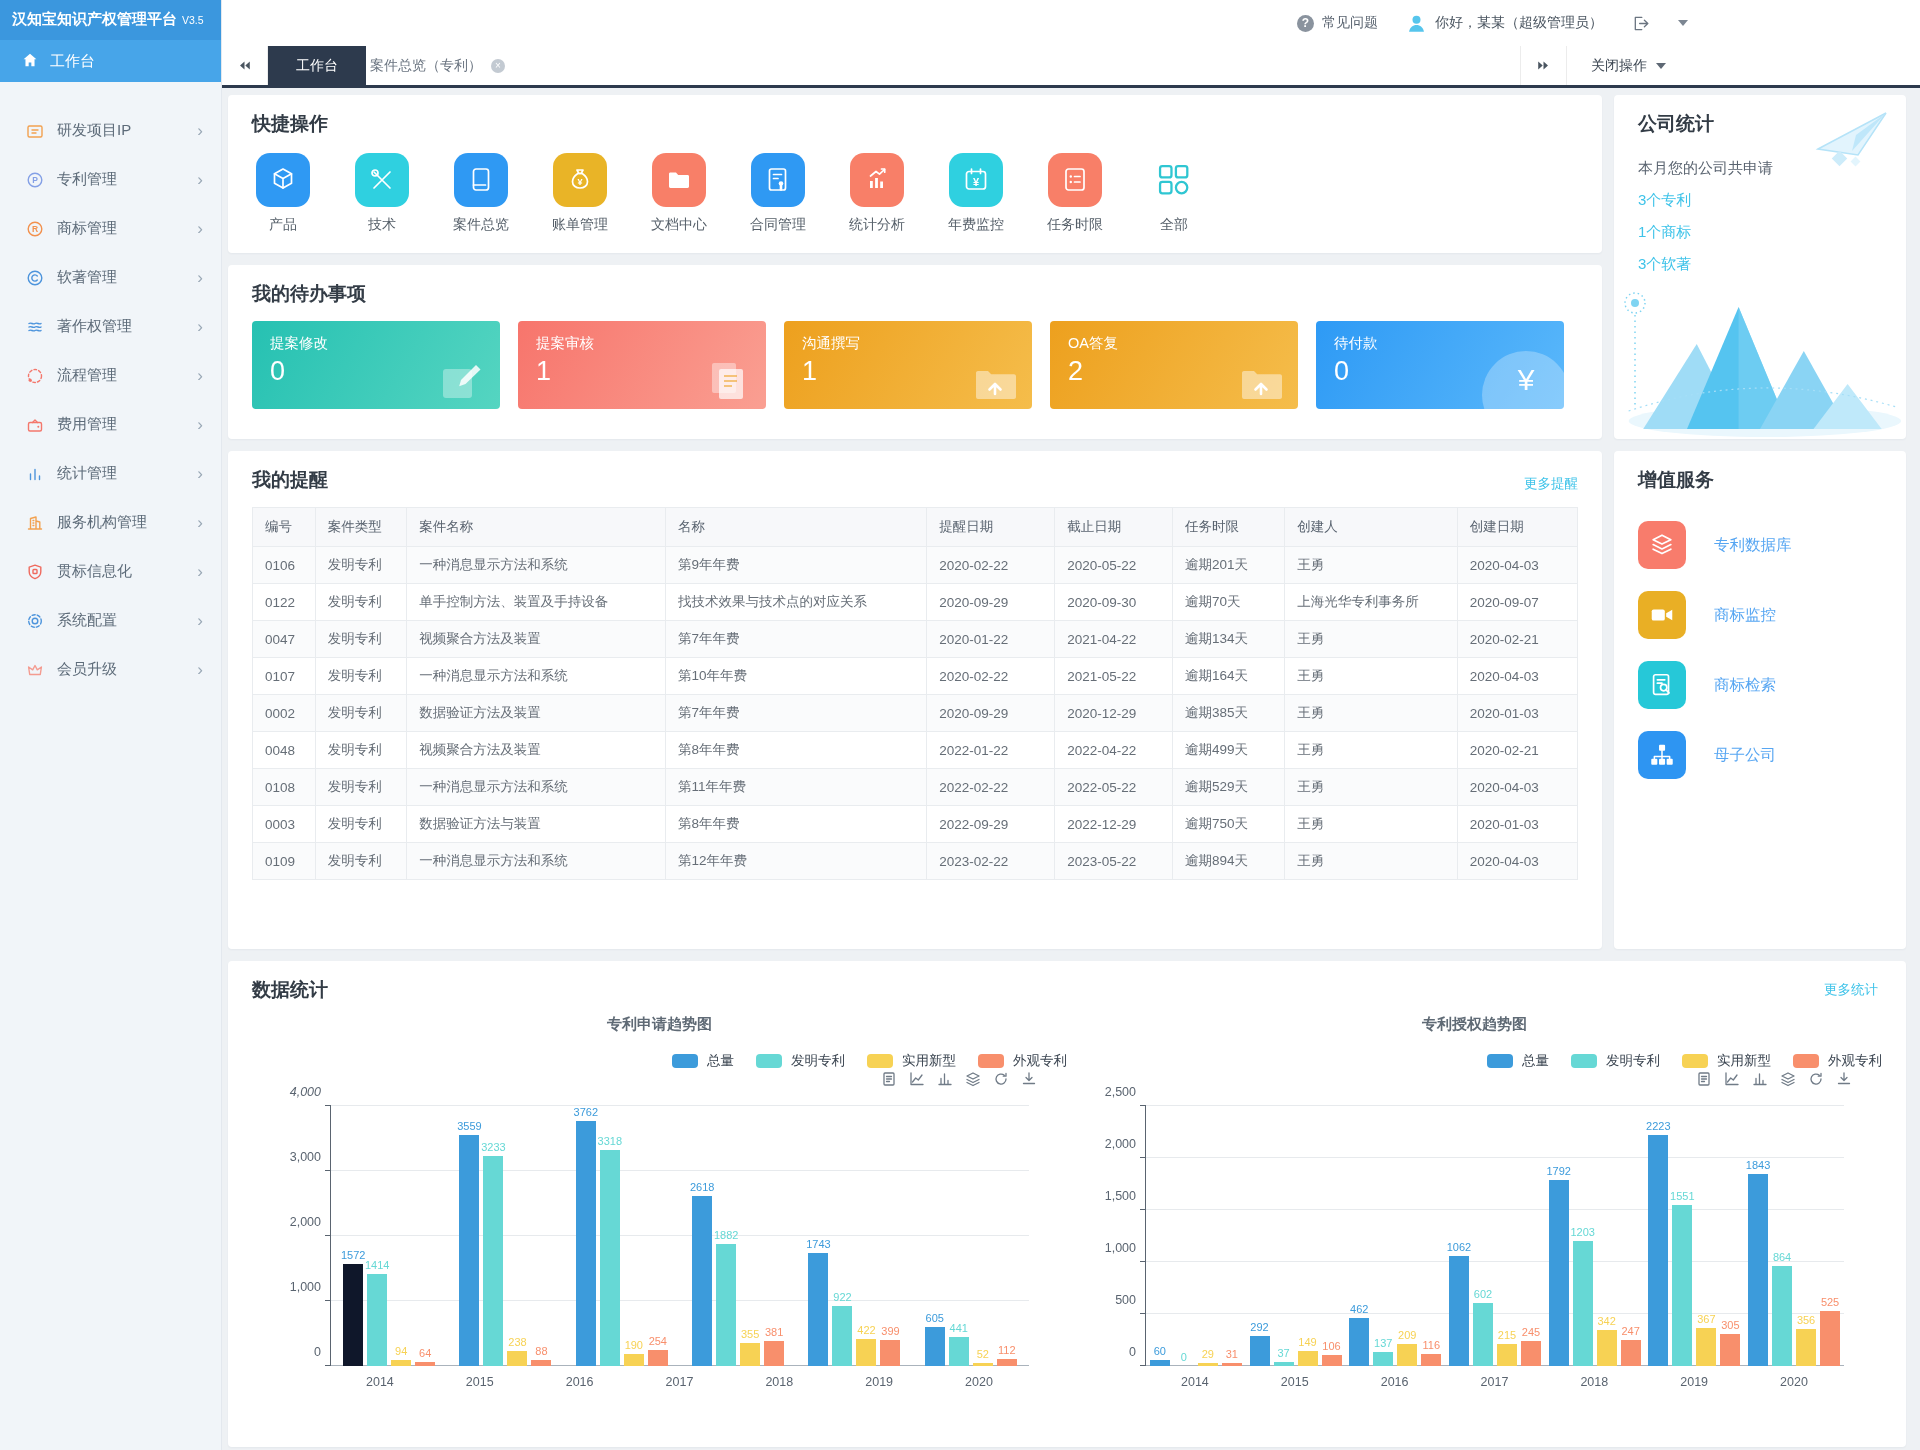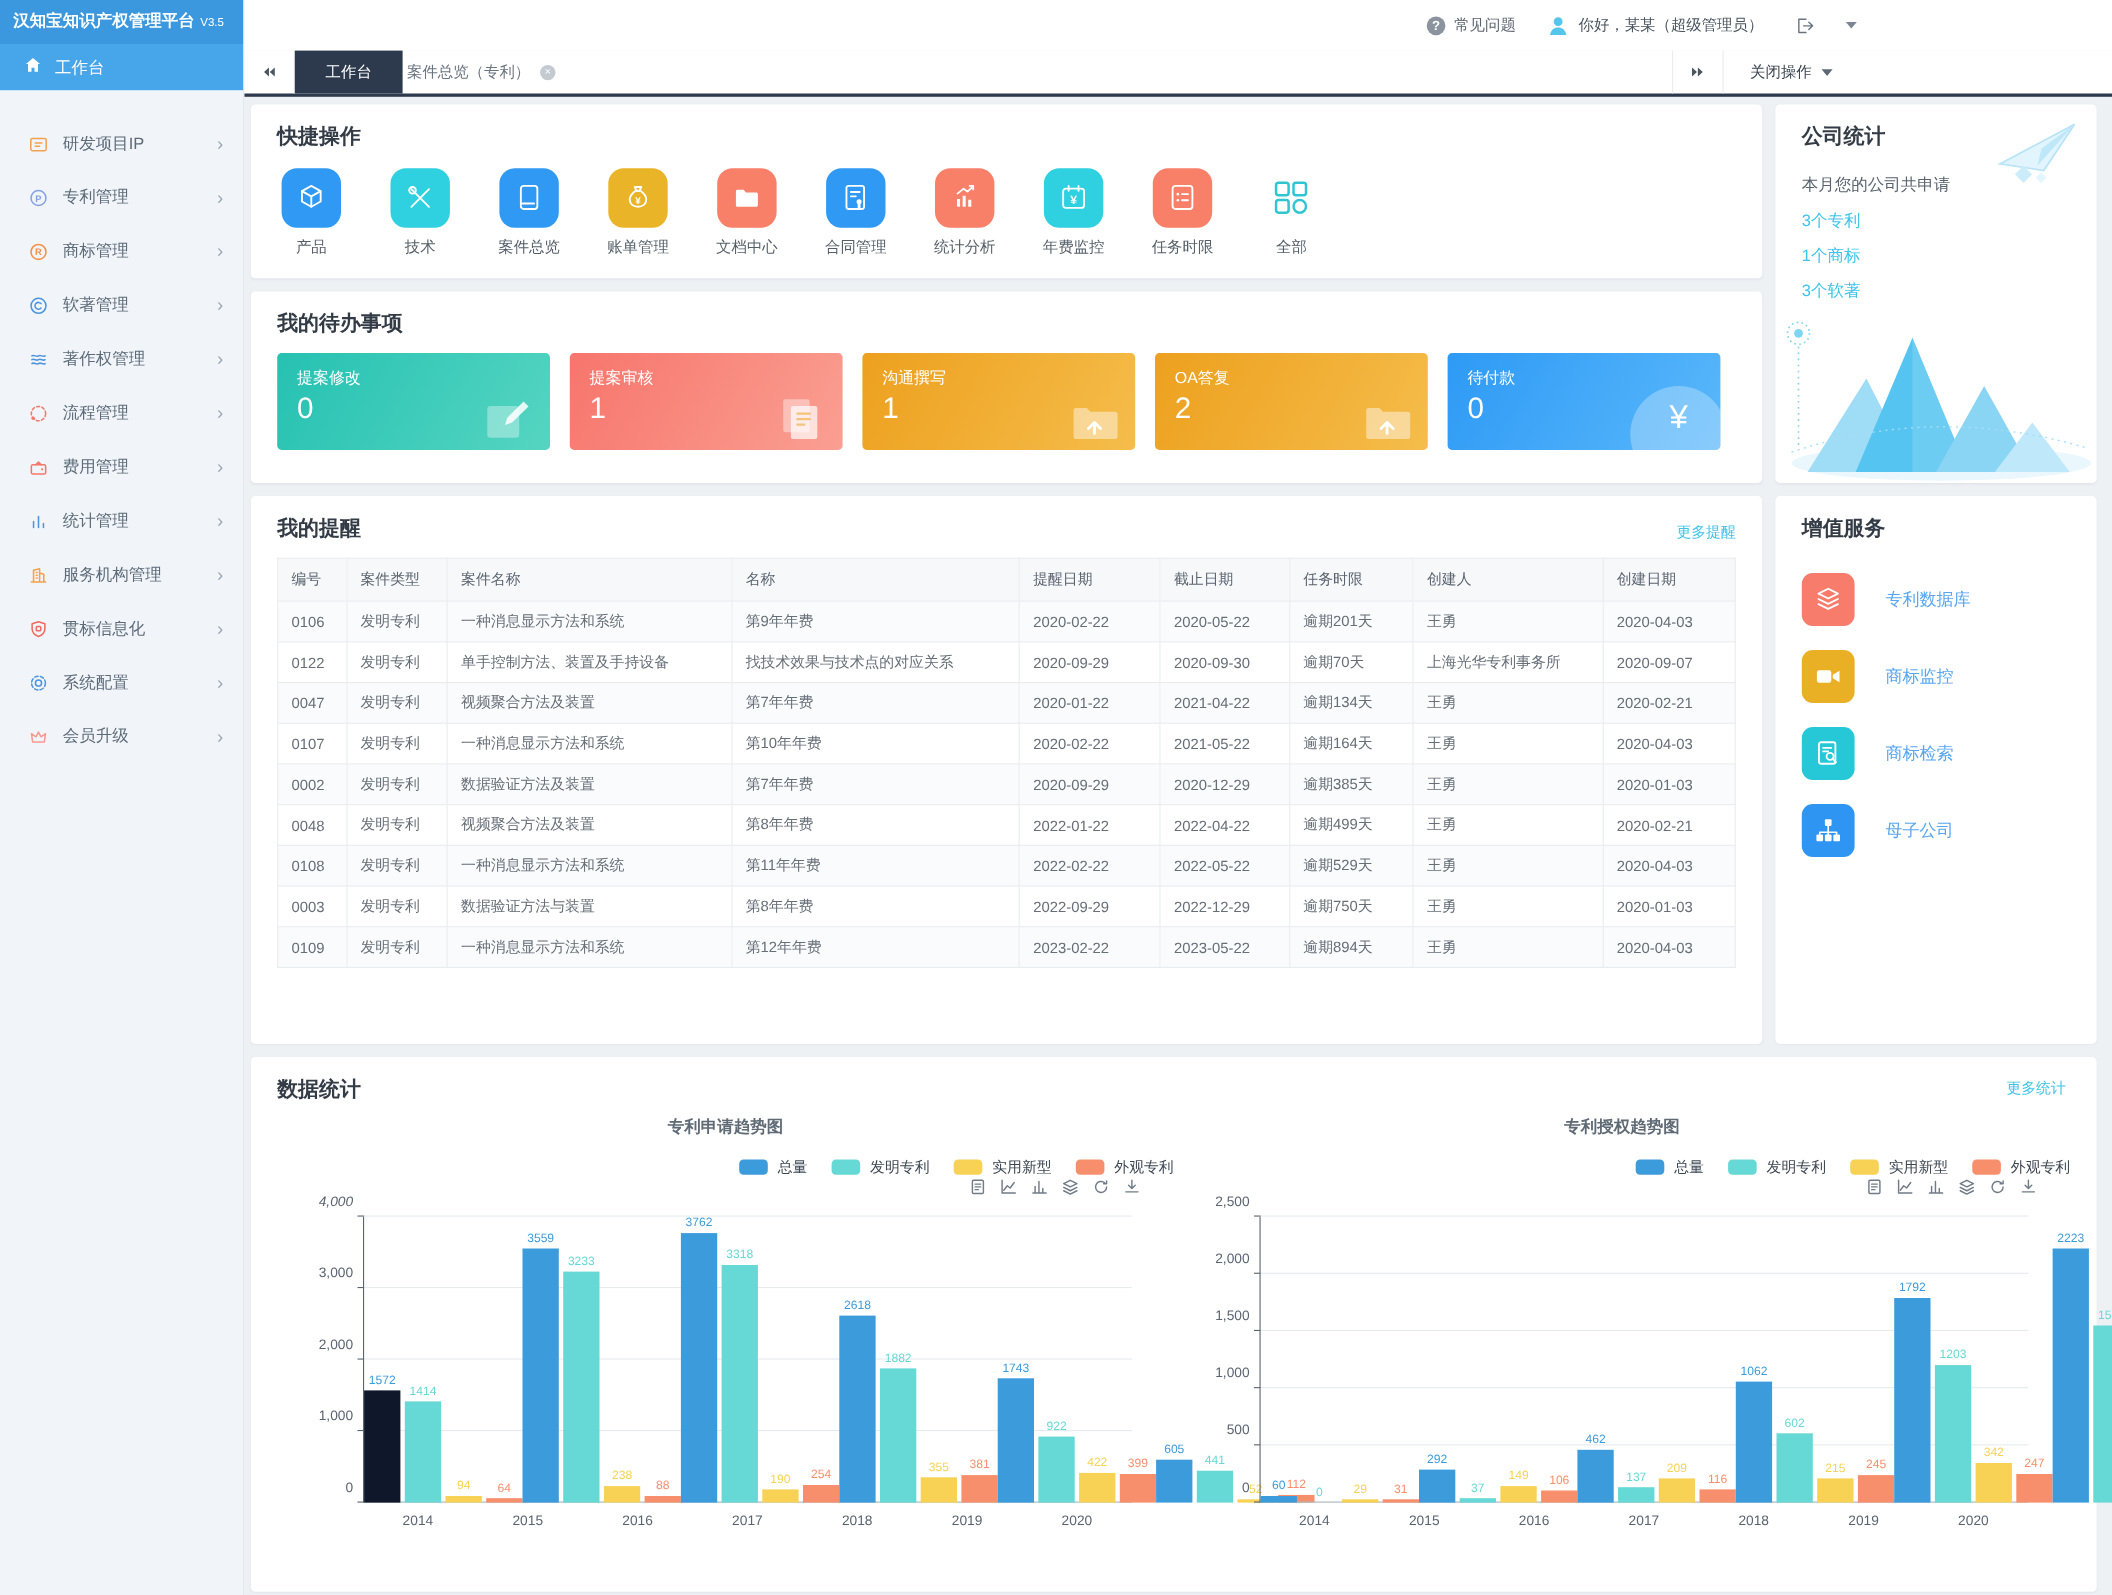--- a/index.html
+++ b/index.html
@@ -89,21 +89,21 @@
 .legend-swatch{width:26px;height:14px;border-radius:4px}
 .legend-label{font-size:13.5px;color:#3c4652}
 .chart-toolbox{position:absolute;top:64px;right:30px;display:flex;gap:12px}
 .chart-toolbox svg{width:16px;height:16px;fill:none;stroke:#707b87;stroke-width:1.3;stroke-linecap:round;stroke-linejoin:round;cursor:pointer}
 .plot{position:relative;margin:36px 38px 0 78px;height:260px;border-left:1px solid #5a6470;display:flex;align-items:flex-end;justify-content:space-around}
 .gridline{position:absolute;left:0;right:0;height:0;border-top:1px solid #e7eaed}
 .gridline.zero{border-top-color:#aab3bc}
 .tickmark{position:absolute;left:-6px;width:6px;height:0;border-top:1px solid #5a6470}
 .ytick{position:absolute;right:calc(100% + 10px);transform:translateY(-50%);font-size:12.5px;color:#5a6470;white-space:nowrap}
 .bar-group{display:flex;align-items:flex-end;gap:4px;height:100%}
-.bar{width:33px;position:relative}
+.bar{width:20px;position:relative}
 .bar-label{position:absolute;bottom:calc(100% + 3px);left:50%;transform:translateX(-50%);font-size:11px;white-space:nowrap}
 .xlabels{display:flex;justify-content:space-around;margin:9px 38px 0 78px}
 .xlabels span{width:56px;text-align:center;font-size:12.5px;color:#5a6470}
 .stats-more{position:absolute;top:20px;right:28px}
 </style>
 </head>
 <body>
 
 <aside class="sidebar">
   <div class="logo">

